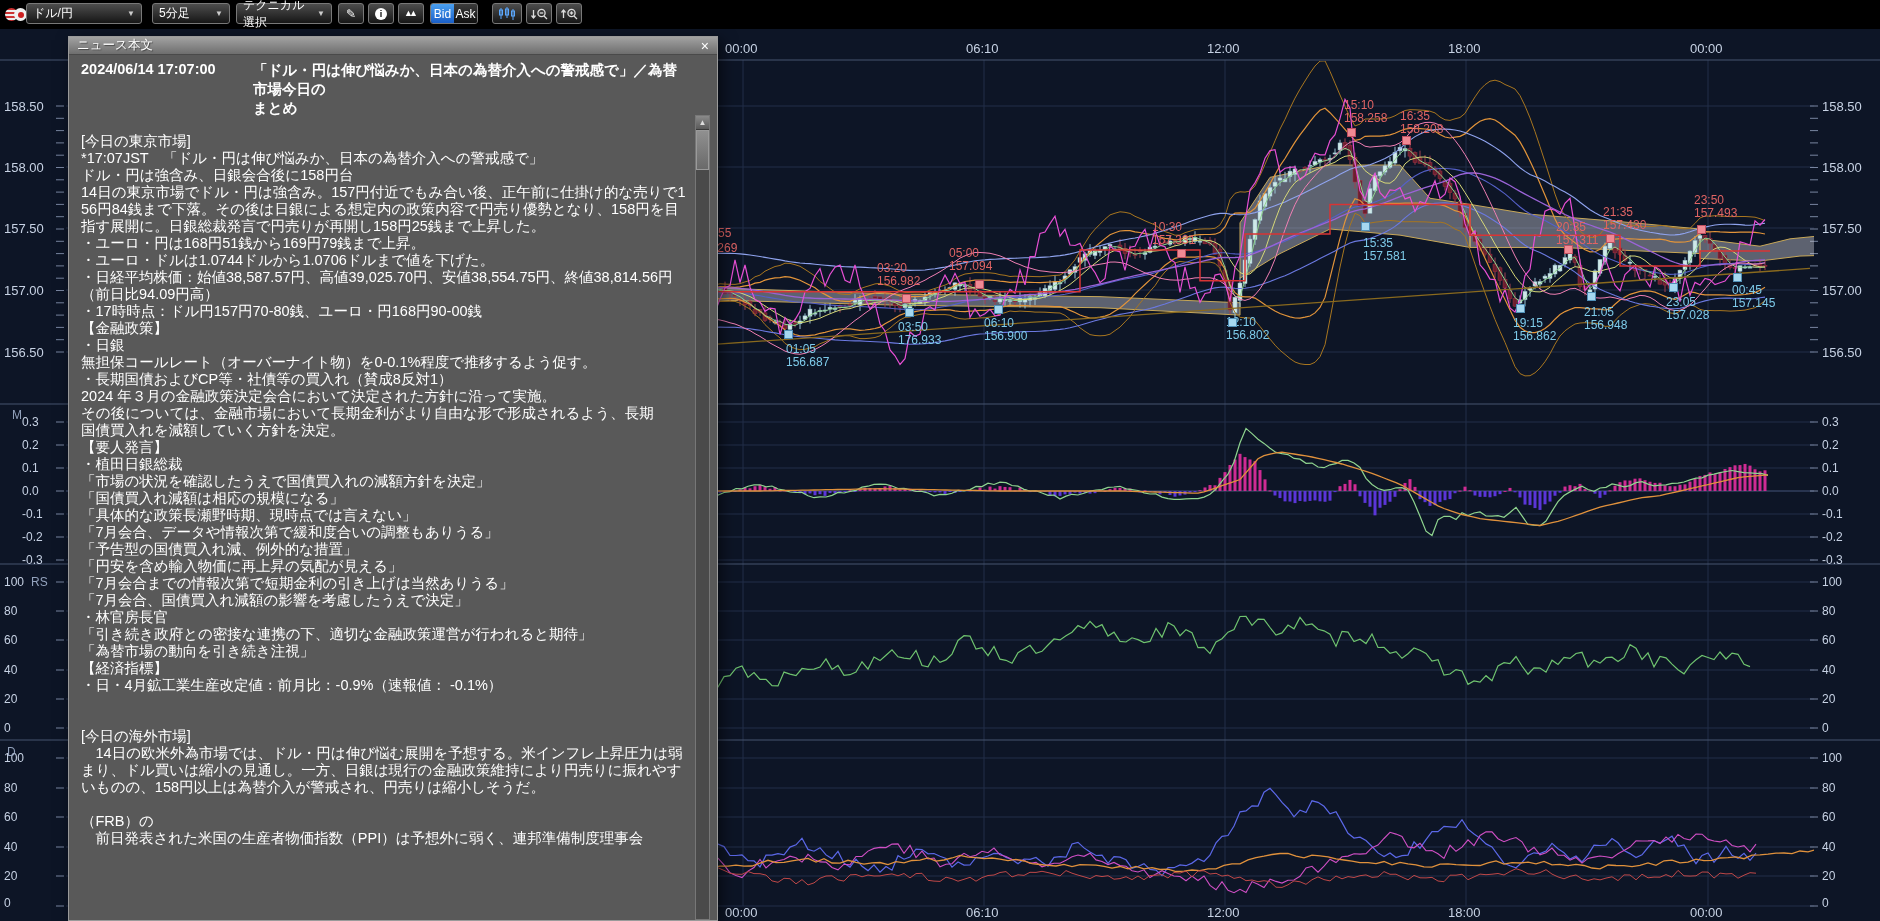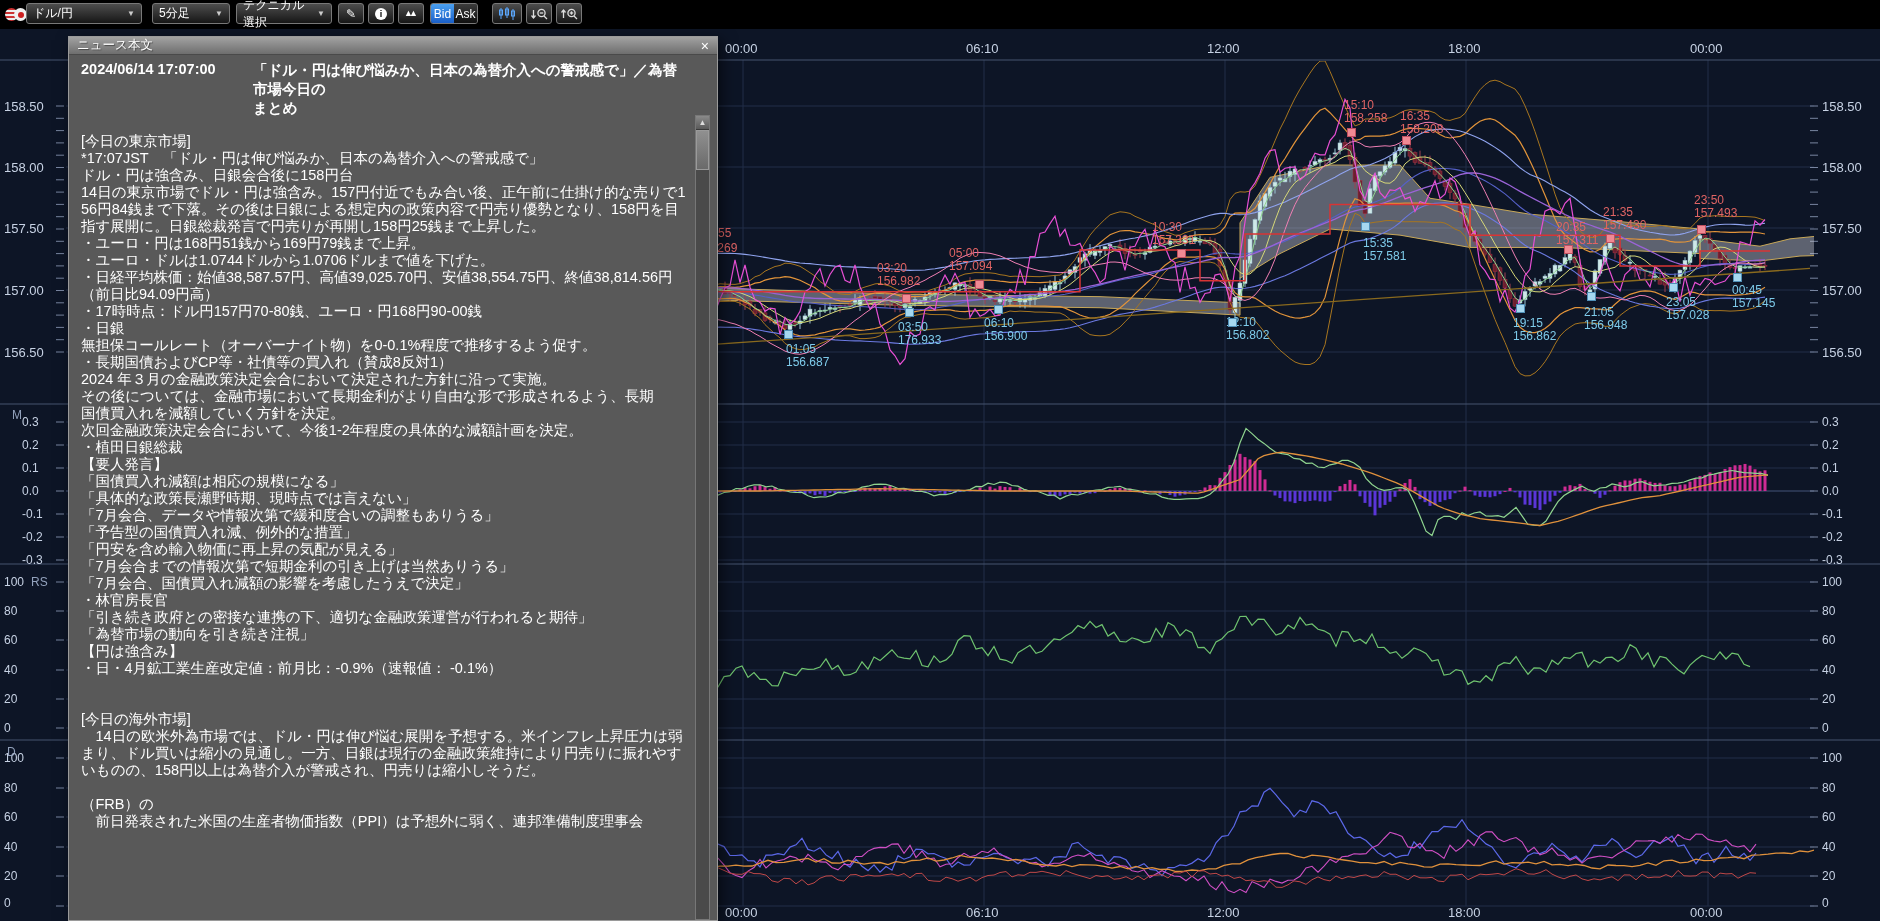--- a/index.html
+++ b/index.html
@@ -1131,40 +1131,41 @@
     </div>
     <div id="news-body">
         <div class="news-line">[今日の東京市場]</div>
         <div class="news-line">*17:07JST　「ドル・円は伸び悩みか、日本の為替介入への警戒感で」</div>
         <div class="news-line">ドル・円は強含み、日銀会合後に158円台</div>
         <div class="news-line">14日の東京市場でドル・円は強含み。157円付近でもみ合い後、正午前に仕掛け的な売りで156円84銭まで下落。その後は日銀による想定内の政策内容で円売り優勢となり、158円を目指す展開に。日銀総裁発言で円売りが再開し158円25銭まで上昇した。</div>
         <div class="news-line">・ユーロ・円は168円51銭から169円79銭まで上昇。</div>
         <div class="news-line">・ユーロ・ドルは1.0744ドルから1.0706ドルまで値を下げた。</div>
         <div class="news-line">・日経平均株価：始値38,587.57円、高値39,025.70円、安値38,554.75円、終値38,814.56円（前日比94.09円高）</div>
         <div class="news-line">・17時時点：ドル円157円70-80銭、ユーロ・円168円90-00銭</div>
+        <div class="news-line">【金融政策】</div>
         <div class="news-line">・日銀</div>
         <div class="news-line">無担保コールレート（オーバーナイト物）を0-0.1%程度で推移するよう促す。</div>
         <div class="news-line">・長期国債およびCP等・社債等の買入れ（賛成8反対1）</div>
         <div class="news-line">2024 年３月の金融政策決定会合において決定された方針に沿って実施。</div>
         <div class="news-line">その後については、金融市場において長期金利がより自由な形で形成されるよう、長期</div>
         <div class="news-line">国債買入れを減額していく方針を決定。</div>
-        <div class="news-line">次回金融政策決定会合において、今後1-2年程度の具体的な減額計画を決定。</div>
+        <div class="news-line">【要人発言】</div>
         <div class="news-line">・植田日銀総裁</div>
-        <div class="news-line">【要人発言】</div>
+        <div class="news-line">「市場の状況を確認したうえで国債買入れの減額方針を決定」</div>
         <div class="news-line">「国債買入れ減額は相応の規模になる」</div>
         <div class="news-line">「具体的な政策長瀬野時期、現時点では言えない」</div>
         <div class="news-line">「7月会合、データや情報次第で緩和度合いの調整もありうる」</div>
         <div class="news-line">「予告型の国債買入れ減、例外的な措置」</div>
         <div class="news-line">「円安を含め輸入物価に再上昇の気配が見える」</div>
         <div class="news-line">「7月会合までの情報次第で短期金利の引き上げは当然ありうる」</div>
         <div class="news-line">「7月会合、国債買入れ減額の影響を考慮したうえで決定」</div>
         <div class="news-line">・林官房長官</div>
         <div class="news-line">「引き続き政府との密接な連携の下、適切な金融政策運営が行われると期待」</div>
         <div class="news-line">「為替市場の動向を引き続き注視」</div>
-        <div class="news-line">【円は強含み】</div>
+        <div class="news-line">【経済指標】</div>
         <div class="news-line">・日・4月鉱工業生産改定値：前月比：-0.9%（速報値： -0.1%）</div>
         <div class="news-line"></div>
         <div class="news-line"></div>
         <div class="news-line">[今日の海外市場]</div>
         <div class="news-line">　14日の欧米外為市場では、ドル・円は伸び悩む展開を予想する。米インフレ上昇圧力は弱まり、ドル買いは縮小の見通し。一方、日銀は現行の金融政策維持により円売りに振れやすいものの、158円以上は為替介入が警戒され、円売りは縮小しそうだ。</div>
         <div class="news-line"></div>
         <div class="news-line">（FRB）の</div>
         <div class="news-line">　前日発表された米国の生産者物価指数（PPI）は予想外に弱く、連邦準備制度理事会</div>
       </div>
     <div id="sb">

